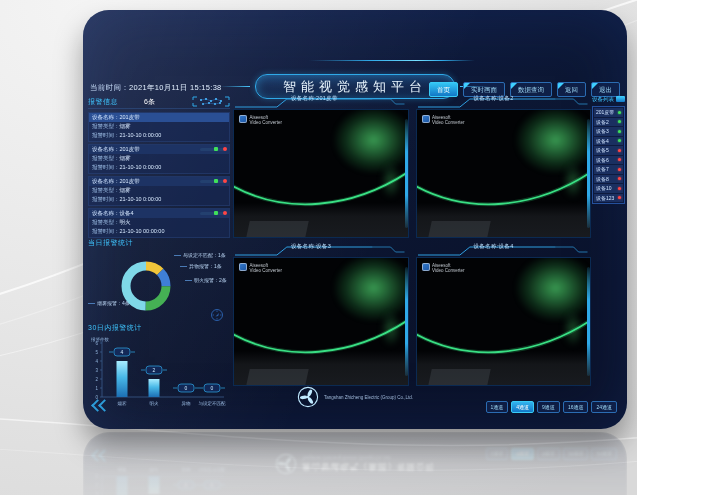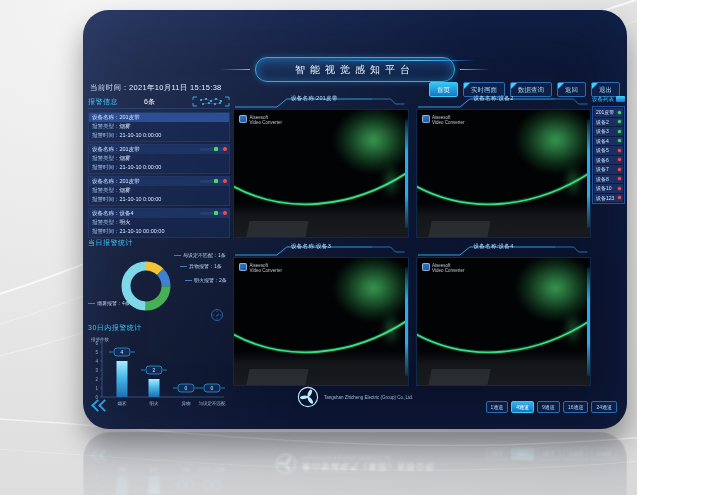--- a/index.html
+++ b/index.html
@@ -13,22 +13,22 @@
     background:linear-gradient(160deg,#13214a 0%,#0c1734 40%,#0a122b 75%,#0a1129 100%);
     box-shadow:0 16px 28px rgba(0,0,0,.35),inset 0 0 60px rgba(25,55,120,.35);}
   .dashboard::before{content:"";position:absolute;inset:0;border-radius:inherit;pointer-events:none;
     background:linear-gradient(115deg,rgba(255,255,255,.10) 0%,rgba(255,255,255,.04) 28%,rgba(255,255,255,0) 55%);}
   .reflection{opacity:.18;transform:scaleY(-1);filter:blur(1.2px);z-index:1;top:432px;
     -webkit-mask-image:linear-gradient(to top,rgba(0,0,0,.9) 0%,rgba(0,0,0,0) 24%);
     mask-image:linear-gradient(to top,rgba(0,0,0,.9) 0%,rgba(0,0,0,0) 24%);pointer-events:none;}
   
   .time{position:absolute;left:7px;top:73px;font-size:7.5px;color:#c9defa;letter-spacing:.3px;}
   .time b{font-weight:normal;color:#e3f0ff;}
-  .title-box{position:absolute;left:50%;top:47px;transform:translateX(-50%);width:198px;height:23px;
-    line-height:23px;text-align:center;font-size:10px;letter-spacing:5px;color:#eaf7ff;
+  .title-box{position:absolute;left:50%;top:64px;transform:translateX(-50%);width:198px;height:23px;
+    line-height:23px;text-align:center;font-size:13px;letter-spacing:5px;color:#eaf7ff;
     border:1px solid #2fa9e8;border-radius:12px;
     background:linear-gradient(180deg,rgba(45,125,205,.30),rgba(10,30,70,.25));
     box-shadow:inset 0 0 10px rgba(47,169,232,.45),0 0 6px rgba(47,169,232,.35);}
   .title-box::before,.title-box::after{content:"";position:absolute;top:11px;width:30px;height:1px;
     background:linear-gradient(90deg,transparent,#49c7ff);}
   .title-box::before{left:-36px;}
   .title-box::after{right:-36px;transform:scaleX(-1);}
   .hline{position:absolute;height:1px;background:linear-gradient(90deg,transparent,#2fa9e8 55%,#7ae2ff);}
   .hl1{left:226px;top:50px;width:112px;}
   .hl2{right:152px;top:50px;width:60px;transform:scaleX(-1);}

